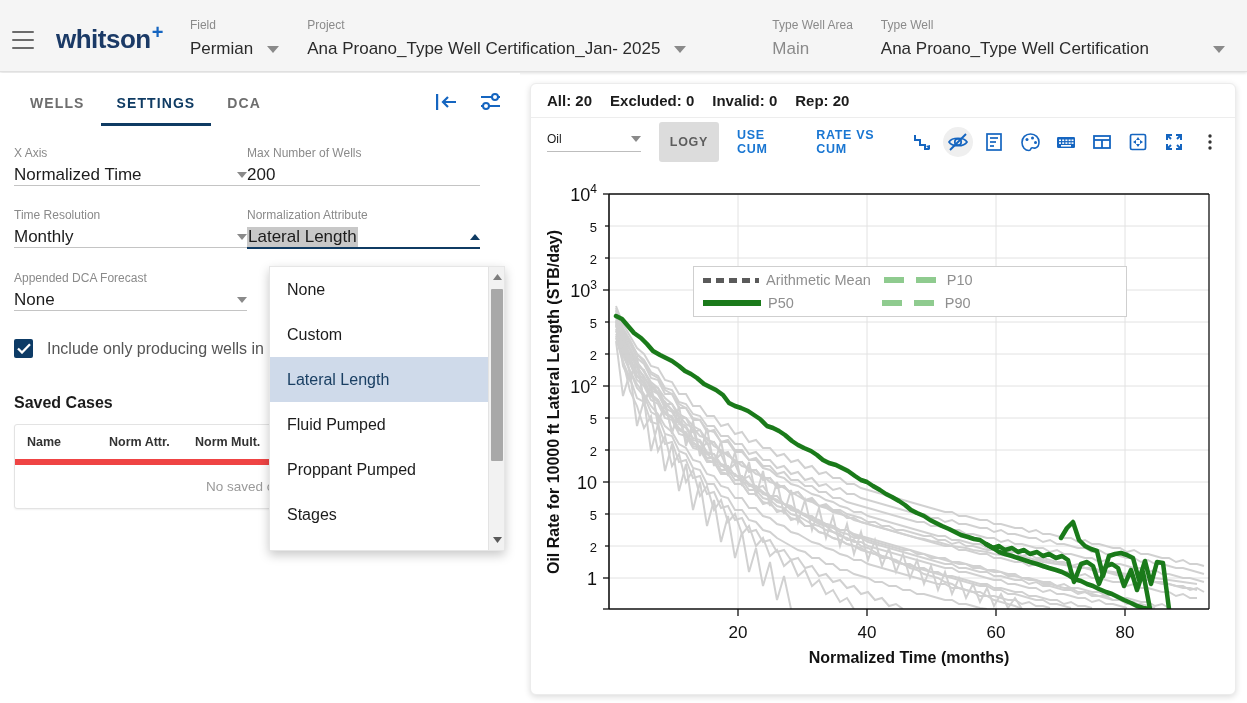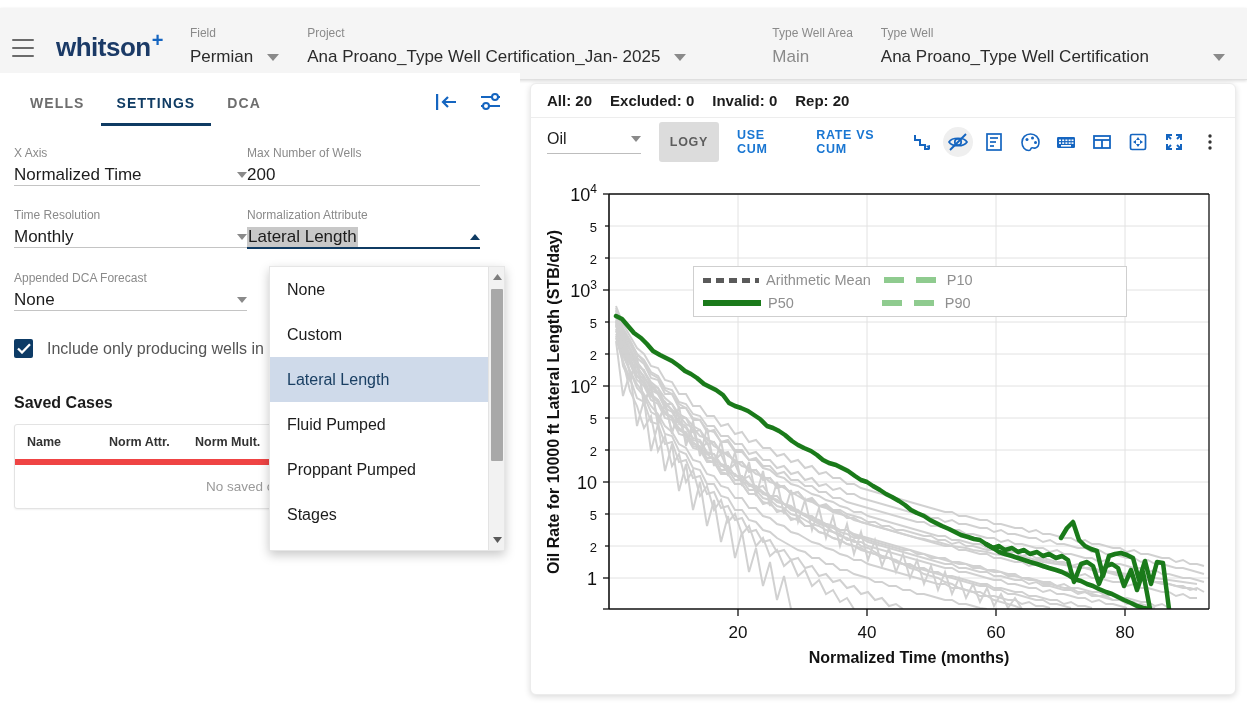--- a/index.html
+++ b/index.html
@@ -5,21 +5,21 @@
   * { box-sizing: border-box; margin: 0; padding: 0; }
   html, body {
     width: 1247px; height: 703px;
     font-family: "Liberation Sans", sans-serif;
     background: #ffffff;
     overflow: hidden;
   }
 
   
   .topbar {
-    position: absolute; left: 0; top: 8px; width: 1247px; height: 72px;
+    position: absolute; left: 0; top: 0; width: 1247px; height: 72px;
     background: #f5f5f5;
     border-bottom: 1px solid #e0e0e0;
     box-shadow: 0 1px 3px rgba(0,0,0,0.14);
     display: flex; align-items: flex-end;
   }
   .topbar-inner { display: flex; align-items: flex-end; width: 100%; height: 72px; }
   .hamburger {
     width: 22px; height: 18px; margin-left: 12px; margin-bottom: 22px;
     display: flex; flex-direction: column; justify-content: space-between;
     cursor: pointer;
@@ -139,21 +139,21 @@
     border-bottom: 1px solid #ededed;
   }
   .stat { font-size: 15px; font-weight: bold; color: #1c1c1c; }
   .chart-toolbar {
     height: 48px; display: flex; align-items: center; padding: 0 10px 0 16px;
   }
   .oil-select {
     width: 96px; border-bottom: 1px solid #bdbdbd; display: flex;
     align-items: center; justify-content: space-between; padding-bottom: 5px; cursor: pointer;
   }
-  .oil-select span { font-size: 16px; color: #1c1c1c; }
+  .oil-select span { font-size: 12px; color: #1c1c1c; }
   .logy-btn {
     margin-left: 18px; background: #dcdcdc; color: #5d5d5d;
     font-size: 12.5px; font-weight: bold; letter-spacing: 0.7px;
     padding: 13px 11px; border-radius: 3px; cursor: pointer;
   }
   .tb-link {
     margin-left: 18px; color: #1976d2; font-size: 12.5px;
     font-weight: bold; letter-spacing: 0.7px; cursor: pointer;
   }
   .tb-icons { margin-left: auto; display: flex; align-items: center; gap: 6px; }

